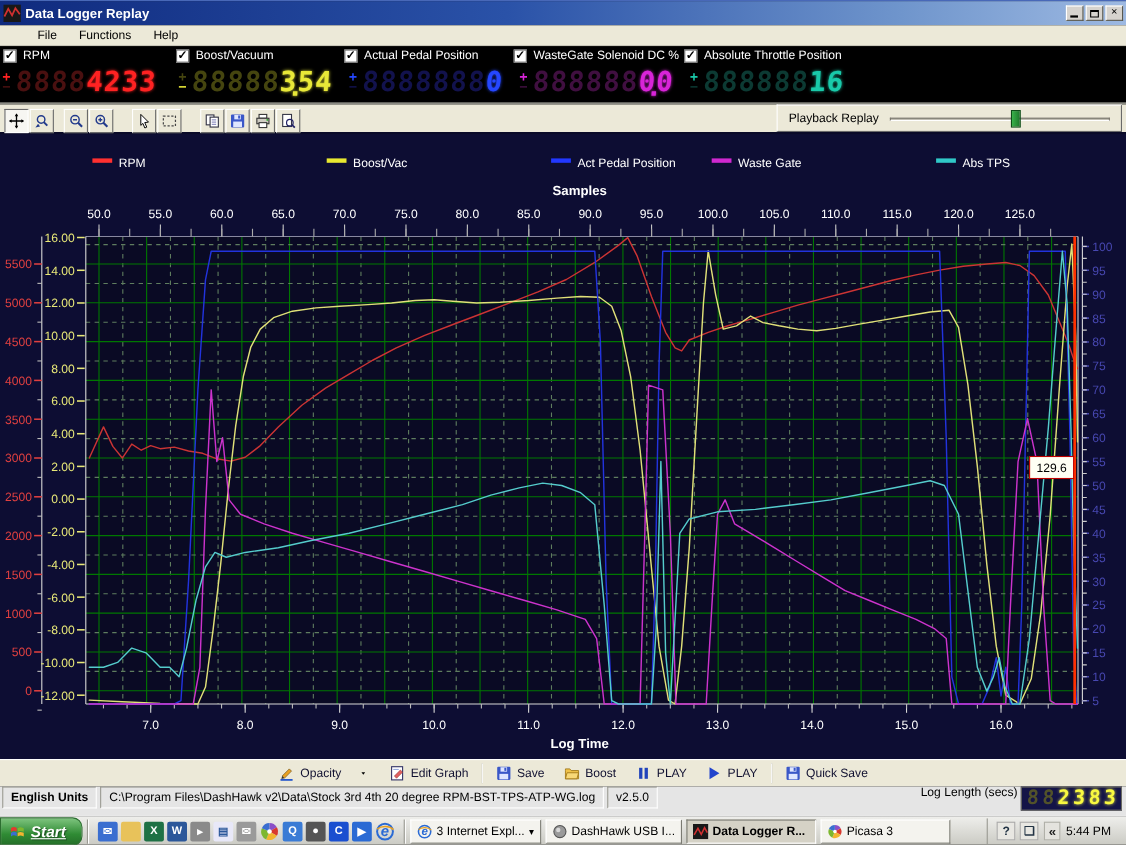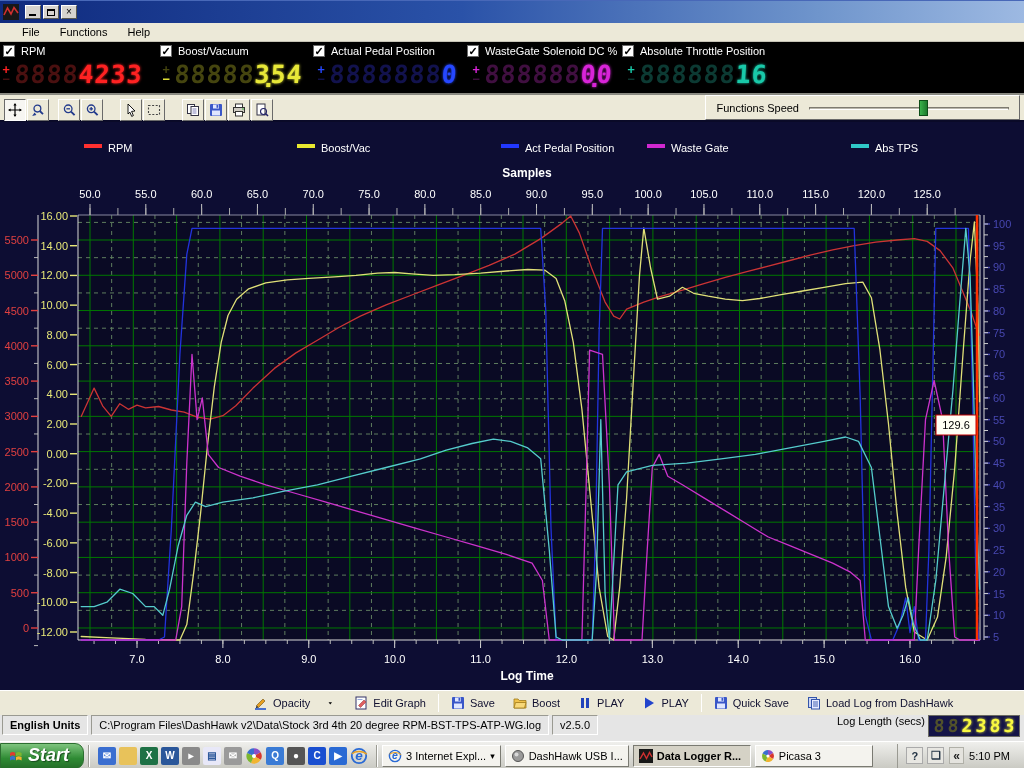--- a/index.html
+++ b/index.html
@@ -13,21 +13,21 @@
     border-top:1px solid #4868b8; }
   .titlebar .ticon { width:16px; height:16px; margin-right:4px; }
   .titlebar .ttext { color:#fff; font-weight:bold; font-size:12px; flex:1; }
   .winbtn { width:16px; height:14px; margin-left:2px; background:#d6d3ce;
     border:1px solid; border-color:#fff #58584f #58584f #fff; position:relative;
     display:inline-flex; align-items:center; justify-content:center; font-size:10px; line-height:10px; color:#000; }
   .winbtn .min { position:absolute; left:3px; right:4px; bottom:2px; border-bottom:2px solid #000; }
   .winbtn .res { position:absolute; left:3px; top:3px; width:8px; height:7px; border:1px solid #000; border-top-width:2px; }
 
   
-  .menubar { height:19px; background:#ece9d8; display:flex; align-items:center; padding-left:12px;
+  .menubar { height:19px; background:#ece9d8; display:flex; align-items:center; padding-left:24px;
     border-bottom:1px solid #c6c3b6; }
   .menuitem { padding:2px 10px; color:#000; }
 
   
   .blackstrip { height:53px; background:#000; border-bottom:2px solid #8a8a82; }
   .cbrow { display:flex; height:16px; padding-top:2px; }
   .cbitem { display:flex; align-items:center; }
   .cbbox { width:12px; height:12px; background:#fff; border:1px solid #6a6a6a; margin:0 6px 0 3px;
     color:#000; font-size:11px; line-height:10px; text-align:center; font-weight:bold; }
   .cblabel { color:#fff; }
@@ -75,22 +75,22 @@
   .loglabel { margin-left:auto; color:#000; }
   .logdisp { background:#141447; border:1px solid #6a6a62; height:22px; display:flex;
     align-items:center; padding:0 3px; margin-right:2px; }
   .logdisp .seg-cell { width:14px; height:20px; font-size:18px; line-height:20px; }
 
   
   .taskbar { height:28px; background:linear-gradient(#efefec,#c9c9c2); border-top:1px solid #fff;
     display:flex; align-items:center; gap:4px; padding-right:2px; }
   .startbtn { height:26px; display:inline-flex; align-items:center; gap:4px; padding:0 14px 0 8px;
     background:linear-gradient(#7ec47e,#2f8b34 60%,#256f29); border-radius:0 9px 9px 0;
-    color:#fff; font-weight:bold; font-style:italic; font-size:18px;
-    text-shadow:1px 1px 1px #1a4d1e; border:1px solid #2c6e30; }
+    color:#fff; font-weight:bold; font-style:italic; font-size:14px;
+    text-shadow:1px 1px 1px #1a4d1e; border:1px solid #2c6e30;text-decoration:underline; }
   .qlwrap { display:flex; align-items:center; gap:3px; padding:0 4px; }
   .ql { width:18px; height:18px; display:inline-flex; align-items:center; justify-content:center;
     border-radius:2px; font-weight:bold; font-size:10px; color:#fff; }
   .tsep { width:2px; height:22px; border-left:1px solid #9a9a92; border-right:1px solid #fff; }
   .taskbtn { height:22px; min-width:118px; max-width:128px; display:inline-flex; align-items:center;
     gap:4px; padding:0 5px; background:#f4f3ee; border:1px solid;
     border-color:#fff #7a7a72 #7a7a72 #fff; color:#000; white-space:nowrap; overflow:hidden; }
   .taskbtn.active { background:#d5d2c6; border-color:#7a7a72 #fff #fff #7a7a72; font-weight:bold; }
   .taskbtn .dd { margin-left:auto; font-size:9px; }
   .tray { margin-left:auto; display:flex; align-items:center; gap:5px; height:24px;
@@ -105,20 +105,21 @@
 </head>
 <body>
 
 <div class="screen">
 
   <div class="titlebar">
     <span class="ticon" id="title-icon"><svg viewBox="0 0 16 16">
           <rect width="16" height="16" fill="#181818"></rect>
           <path d="M1 11 L4.5 4 L8 10 L11 3.5 L15 9" fill="none" stroke="#d03030" stroke-width="1.6"></path>
         </svg></span>
+    <span class="ttext">Data Logger Replay</span>
     <span class="winbtn">
         <span class="min"></span>
       </span>
     <span class="winbtn">
         <span class="res"></span>
       </span>
     <span class="winbtn">×</span>
   </div>
 
   <div class="menubar" id="menubar">
@@ -297,21 +298,21 @@
         </span><span class="tbtn">
           <span style="display: inline-flex; width: 14px; height: 14px;">
             <svg viewBox="0 0 14 14">
               <rect x="2" y="1" width="8" height="11" fill="#fff" stroke="#334"></rect>
               <circle cx="8.5" cy="8.5" r="3" fill="none" stroke="#226" stroke-width="1.1"></circle>
               <path d="M10.7 10.7 L13 13" stroke="#226" stroke-width="1.6"></path>
             </svg>
           </span>
         </span></span>
     <span class="playpanel">
-      <span>Functions Speed</span>
+      <span>Playback Replay</span>
       <span class="slider">
         <span class="track"></span>
         <span class="thumb" id="speed-thumb" style="left: 110.2px;"></span>
       </span>
     </span>
   </div>
 
   <div class="chartwrap">
     <svg id="chart-svg" width="1024" height="568" viewBox="0 0 1024 568">
         <rect x="0" y="0" width="1024" height="568" fill="#0d0d33"></rect>
@@ -753,30 +754,20 @@
         <span style="display: inline-flex; width: 14px; height: 14px;">
           <svg viewBox="0 0 14 14">
             <rect x="1" y="1" width="12" height="12" rx="1" fill="#3a57c8"></rect>
             <rect x="4" y="1.5" width="6" height="4" fill="#dfe6ff"></rect>
             <rect x="3" y="7.5" width="8" height="5" fill="#dfe6ff"></rect>
             <rect x="7.5" y="2" width="1.8" height="2.8" fill="#3a57c8"></rect>
           </svg>
         </span>
         <span>Quick Save</span>
       </span>
-      <span class="bbtn">
-        <span style="display: inline-flex; width: 14px; height: 14px;">
-          <svg viewBox="0 0 14 14">
-            <rect x="1.5" y="1.5" width="8" height="10" fill="#cdd6f4" stroke="#3355aa"></rect>
-            <rect x="4.5" y="3.5" width="8" height="9.5" fill="#e8ecff" stroke="#3355aa"></rect>
-            <path d="M6 6 h5 M6 8 h5 M6 10 h5" stroke="#3355aa" stroke-width="0.9"></path>
-          </svg>
-        </span>
-        <span>Load Log from DashHawk</span>
-      </span>
     </div>
 
   <div class="statusbar">
     <span class="scell bold">English Units</span>
     <span class="scell">C:\Program Files\DashHawk v2\Data\Stock 3rd  4th 20 degree RPM-BST-TPS-ATP-WG.log</span>
     <span class="scell">v2.5.0</span>
     <span class="loglabel">Log Length (secs)</span>
     <span class="logdisp" id="logdisp">
         <span class="seg-cell" style="color: rgb(82, 82, 42);">8</span>
         <span class="seg-cell" style="color: rgb(82, 82, 42);">8</span>
@@ -874,17 +865,17 @@
           </span>
           <span>Picasa 3</span>
         </span>
       </span>
     <span class="tray">
       <span id="trayicons" style="display:flex;gap:4px;">
           <span class="trayicon">?</span>
           <span class="trayicon">❏</span>
         </span>
       <span class="chev">«</span>
-      <span class="clock">5:10 PM</span>
+      <span class="clock">5:44 PM</span>
     </span>
   </div>
 
 </div>
 
 </body></html>

